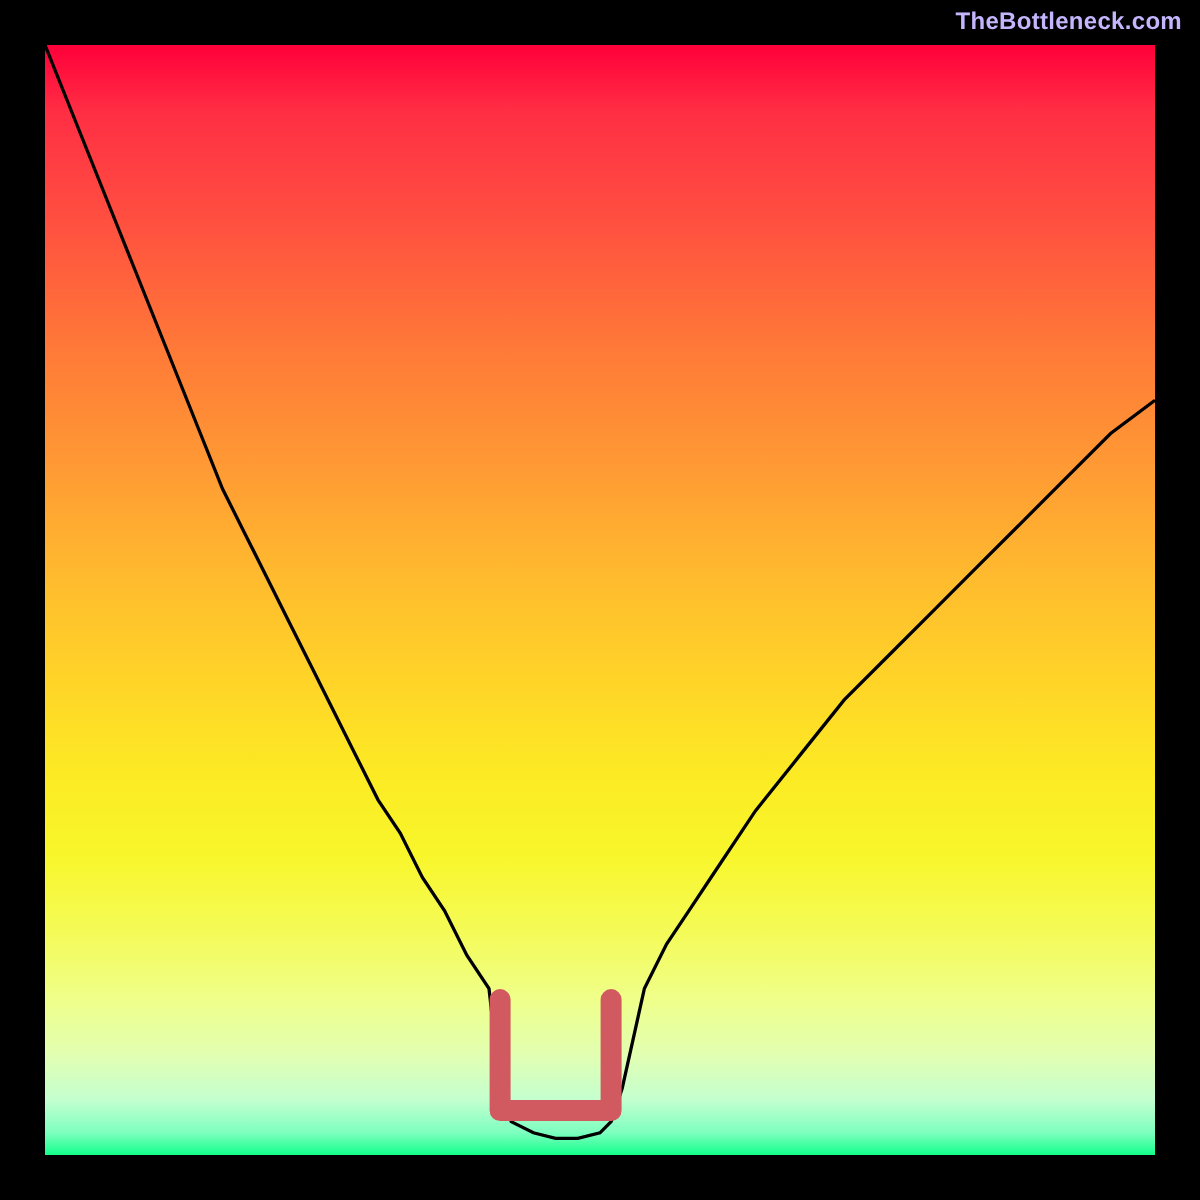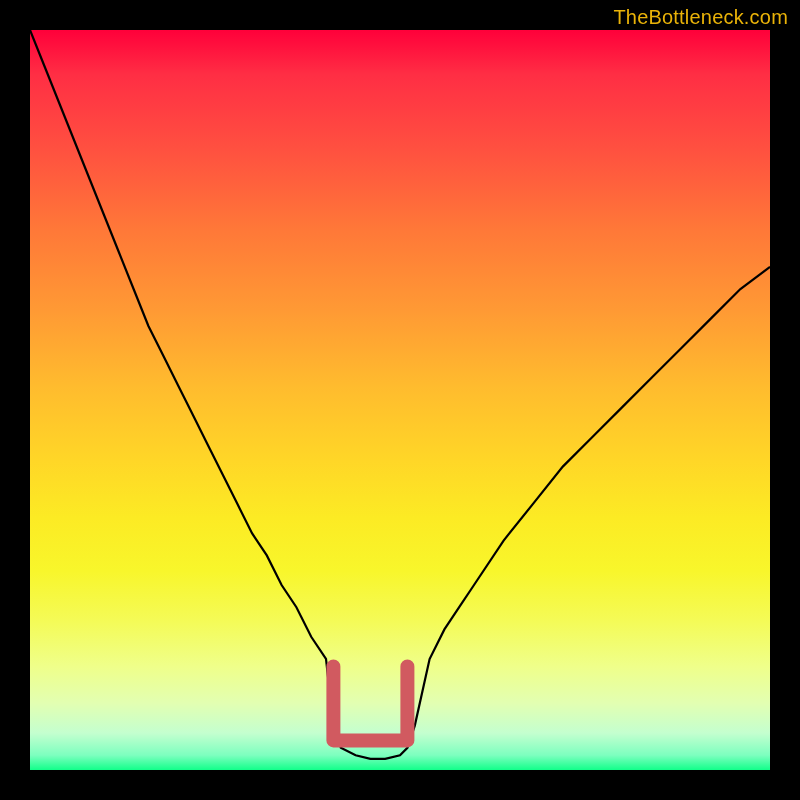--- a/index.html
+++ b/index.html
@@ -50,23 +50,23 @@
   .curve-svg {
     position: absolute;
     inset: 0;
     width: 100%;
     height: 100%;
   }
   .watermark {
     position: absolute;
     top: 6px;
     right: 12px;
-    color: #eab308;
-    font-size: 20px;
-    font-weight: 400;
+    color: #c4b5fd;
+    font-size: 16px;
+    font-weight: 700;
     letter-spacing: 0.2px;
     user-select: none;
   }
 </style>
 </head>
 <body>
 
 <div class="stage">
   <div class="watermark">TheBottleneck.com</div>
 

